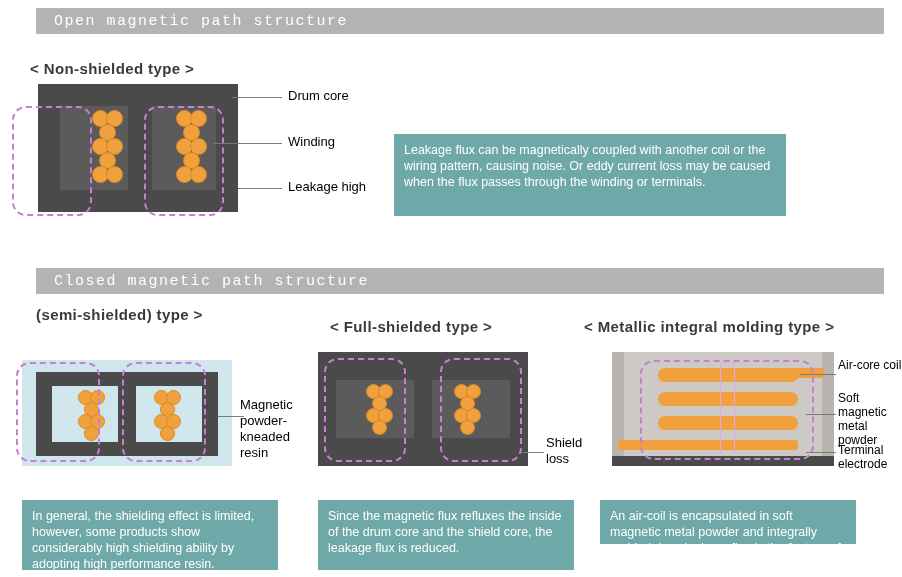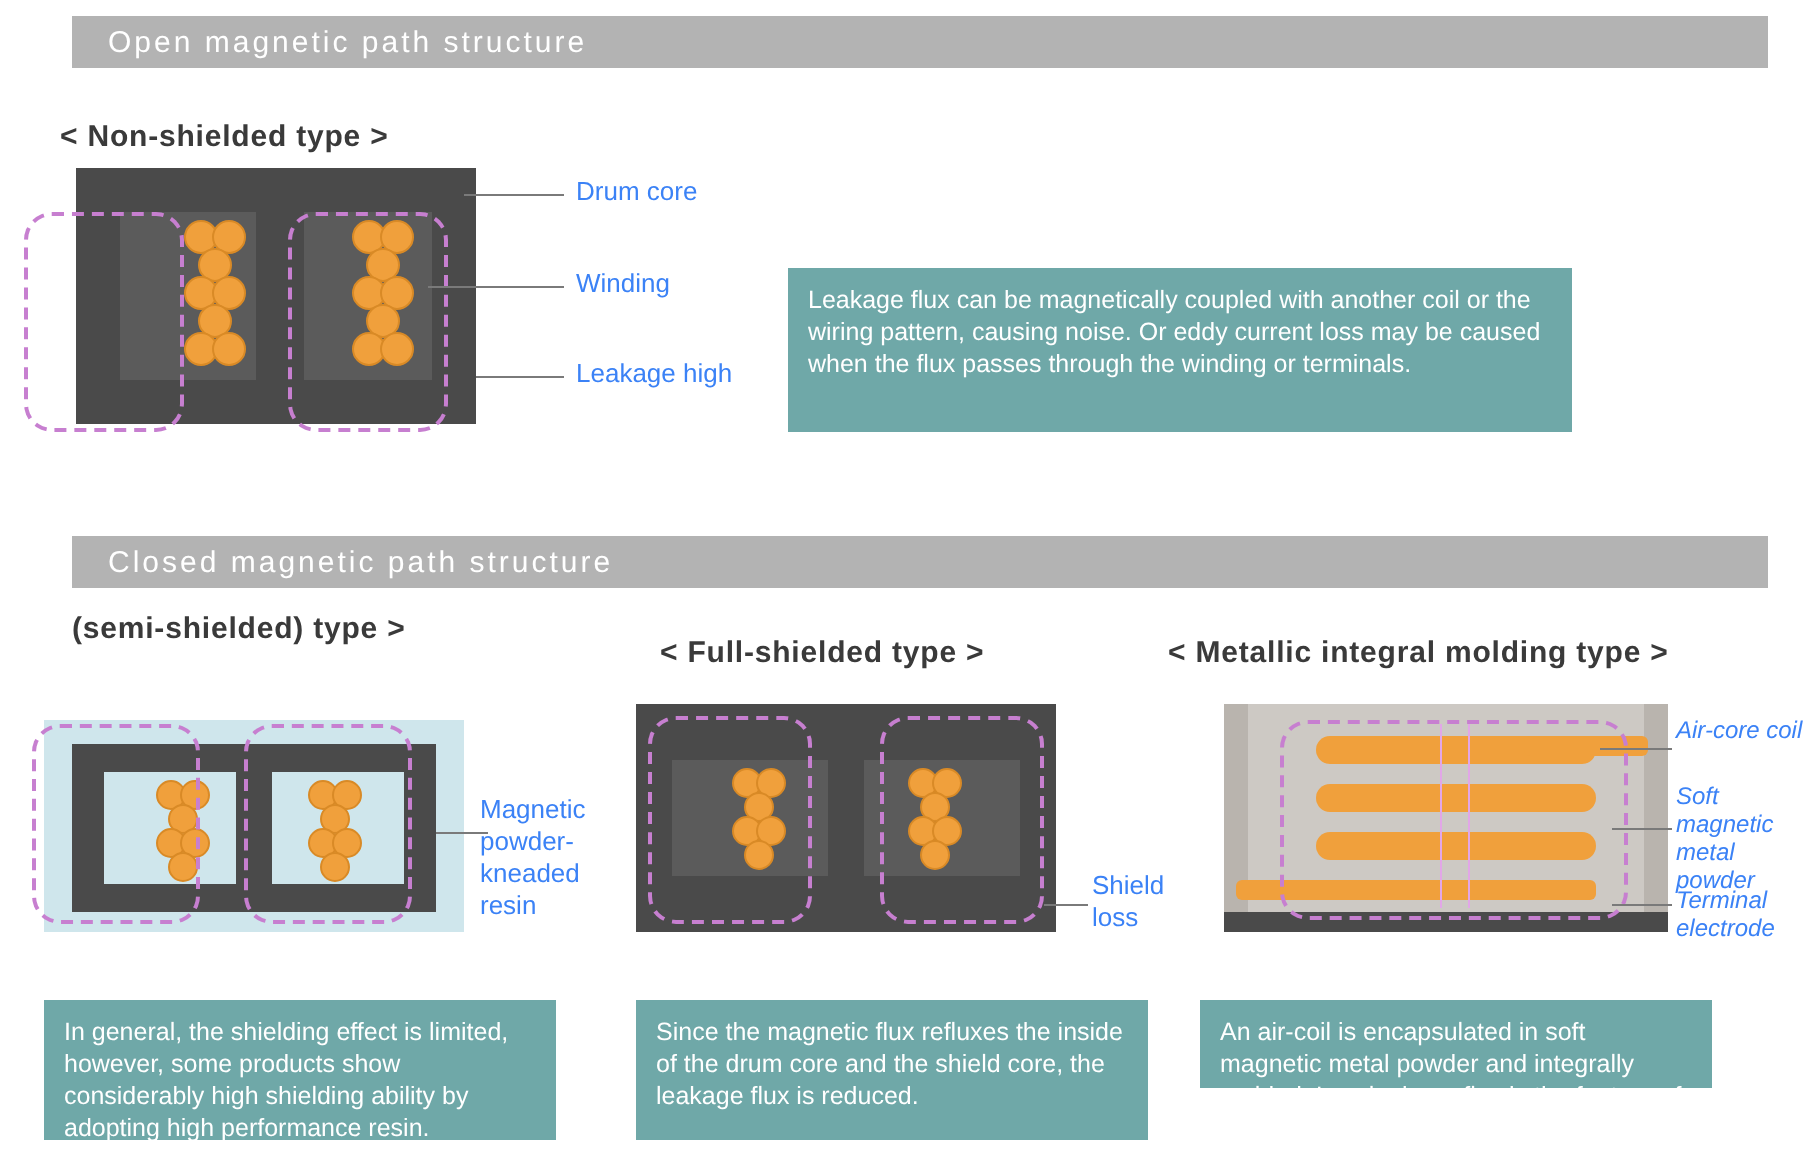--- a/index.html
+++ b/index.html
@@ -15,21 +15,21 @@
     position:absolute;
     background:#b3b3b3;
     color:#ffffff;
     font-size:15px;
     letter-spacing:1.5px;
     display:flex;
     align-items:center;
     padding-left:18px;
     box-sizing:border-box;
   }
-  .sec-title{white-space:nowrap;}
+  .sec-title{white-space:nowrap;font-family:Liberation Mono, monospace;}
   .hdr{
     position:absolute;
     font-size:15px;
     font-weight:bold;
     color:#3a3a3a;
     letter-spacing:0.4px;
     line-height:18px;
   }
   .callout{
     position:absolute;
@@ -41,24 +41,24 @@
     box-sizing:border-box;
   }
   .leader{
     position:absolute;
     background:#7a7a7a;
     height:1px;
   }
   .lbl{
     position:absolute;
     font-size:13px;
-    color:#3b82f6;
+    color:#000000;
     line-height:16px;
   }
-  .lbl.small{font-size:12px;line-height:14px;font-style:italic;}
+  .lbl.small{font-size:12px;line-height:14px;}
 
   
   .diagram{position:absolute;}
   .core{position:absolute;background:#4a4a4a;}
   .bg-dark{position:absolute;background:#5b5b5b;}
   .resin{position:absolute;background:#cfe6ec;}
   .dash{position:absolute;border:2px dashed #c77fd0;}
   .dash-r{border-radius:14px;}
   .bead{position:absolute;border-radius:50%;background:#f0a03c;border:1px solid #d98a26;box-sizing:border-box;}
   .metal-bg{position:absolute;background:#cdc9c4;}

